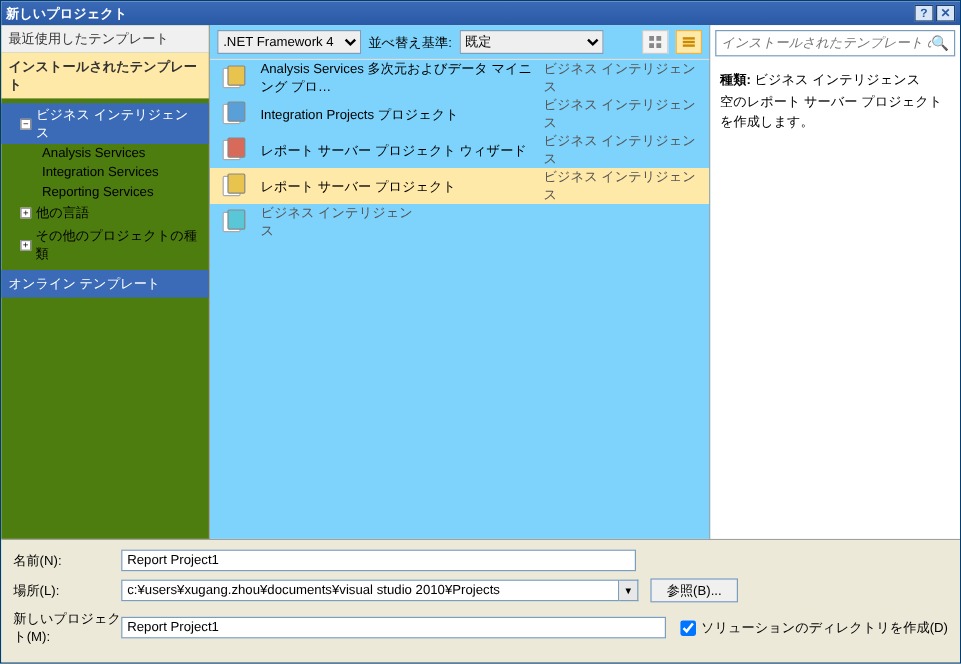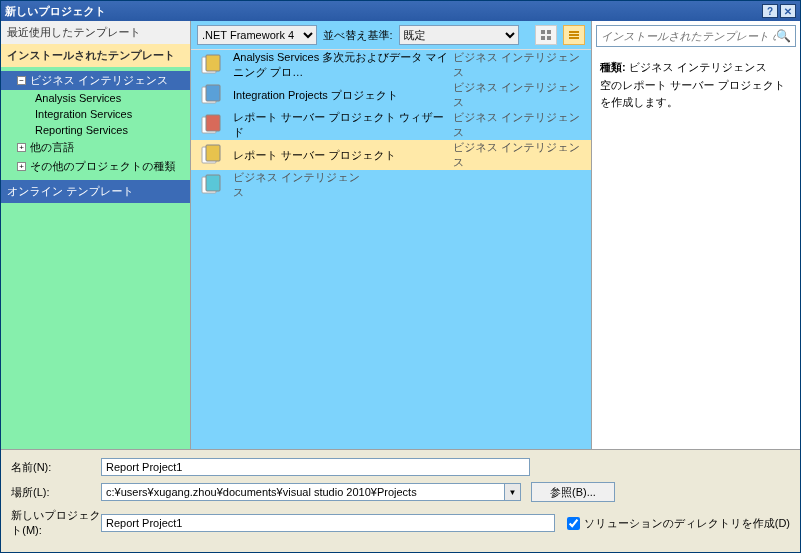--- a/index.html
+++ b/index.html
@@ -1,21 +1,21 @@
 <!DOCTYPE html>
 <html><head>
 <meta charset="utf-8">
 <style>
 * { box-sizing: border-box; margin: 0; padding: 0; font-family: "MS UI Gothic", "Meiryo", sans-serif; font-size: 11px; }
 body { background: #ece9d8; width: 801px; height: 553px; overflow: hidden; border: 1px solid #003c74; }
 .titlebar { background: linear-gradient(#3b6bb6, #2a5aa5); color: #fff; height: 20px; display: flex; align-items: center; padding: 0 4px; }
 .titlebar .title { flex: 1; font-weight: bold; }
 .titlebar .wbtn { width: 16px; height: 14px; background: #d6e6f7; color: #2a5aa5; border: 1px solid #1b3d6e; margin-left: 2px; display: flex; align-items: center; justify-content: center; font-weight: bold; font-size: 10px; }
 .main { display: flex; height: 428px; }
-.left { width: 190px; background: #86efac; border-right: 1px solid #a0a0a0; }
+.left { width: 174px; background: #4d7c0f; border-right: 1px solid #a0a0a0; }
 .left .section { padding: 4px 6px; }
 .left .section.recent { background: #f0f0f0; color: #333; }
 .left .section.installed { background: #ffe9a8; color: #333; font-weight: bold; }
 .left .section.online { background: #3b6bb6; color: #fff; }
 .tree { padding: 4px 0; }
 .tree-item { padding: 2px 6px 2px 16px; display: flex; align-items: center; cursor: default; }
 .tree-item.sel { background: #3b6bb6; color: #fff; }
 .tree-item .exp { width: 9px; height: 9px; border: 1px solid #888; display: inline-flex; align-items: center; justify-content: center; font-size: 8px; margin-right: 4px; background: #fff; color: #000; }
 .tree-sub { padding-left: 34px; }
 .tree-sub div { padding: 2px 0; }
@@ -37,21 +37,21 @@
 .sicon { color: #3b6bb6; font-size: 12px; }
 .desc { padding: 8px; line-height: 1.6; }
 .desc .typel { font-weight: bold; }
 .bottom { padding: 8px 10px; border-top: 1px solid #a0a0a0; background: #ece9d8; }
 .brow { display: flex; align-items: center; margin-bottom: 6px; }
 .brow .lbl { width: 90px; }
 .brow input[type=text] { border: 1px solid #7b9ebd; height: 18px; padding: 0 4px; }
 .brow .combo { flex: 1; display: flex; }
 .brow .combo input { flex: 1; }
 .brow .dd { width: 16px; border: 1px solid #7b9ebd; border-left: none; background: #e8e8e8; display: flex; align-items: center; justify-content: center; font-size: 8px; }
-.browse { margin-left: 10px; width: 84px; height: 20px; border: 1px solid #7b9ebd; background: #f0f0f0; }
+.browse { margin-left: 10px; width: 73px; height: 20px; border: 1px solid #7b9ebd; background: #f0f0f0; }
 .chk { display: flex; align-items: center; gap: 4px; margin-left: 12px; white-space: nowrap; }
 .footer { display: flex; justify-content: flex-end; padding: 6px 10px 10px; gap: 6px; }
 svg { display: block; }
 </style>
 </head>
 <body>
 
 <div class="titlebar">
   <span class="title">新しいプロジェクト</span>
   <div class="wbtn">?</div>

